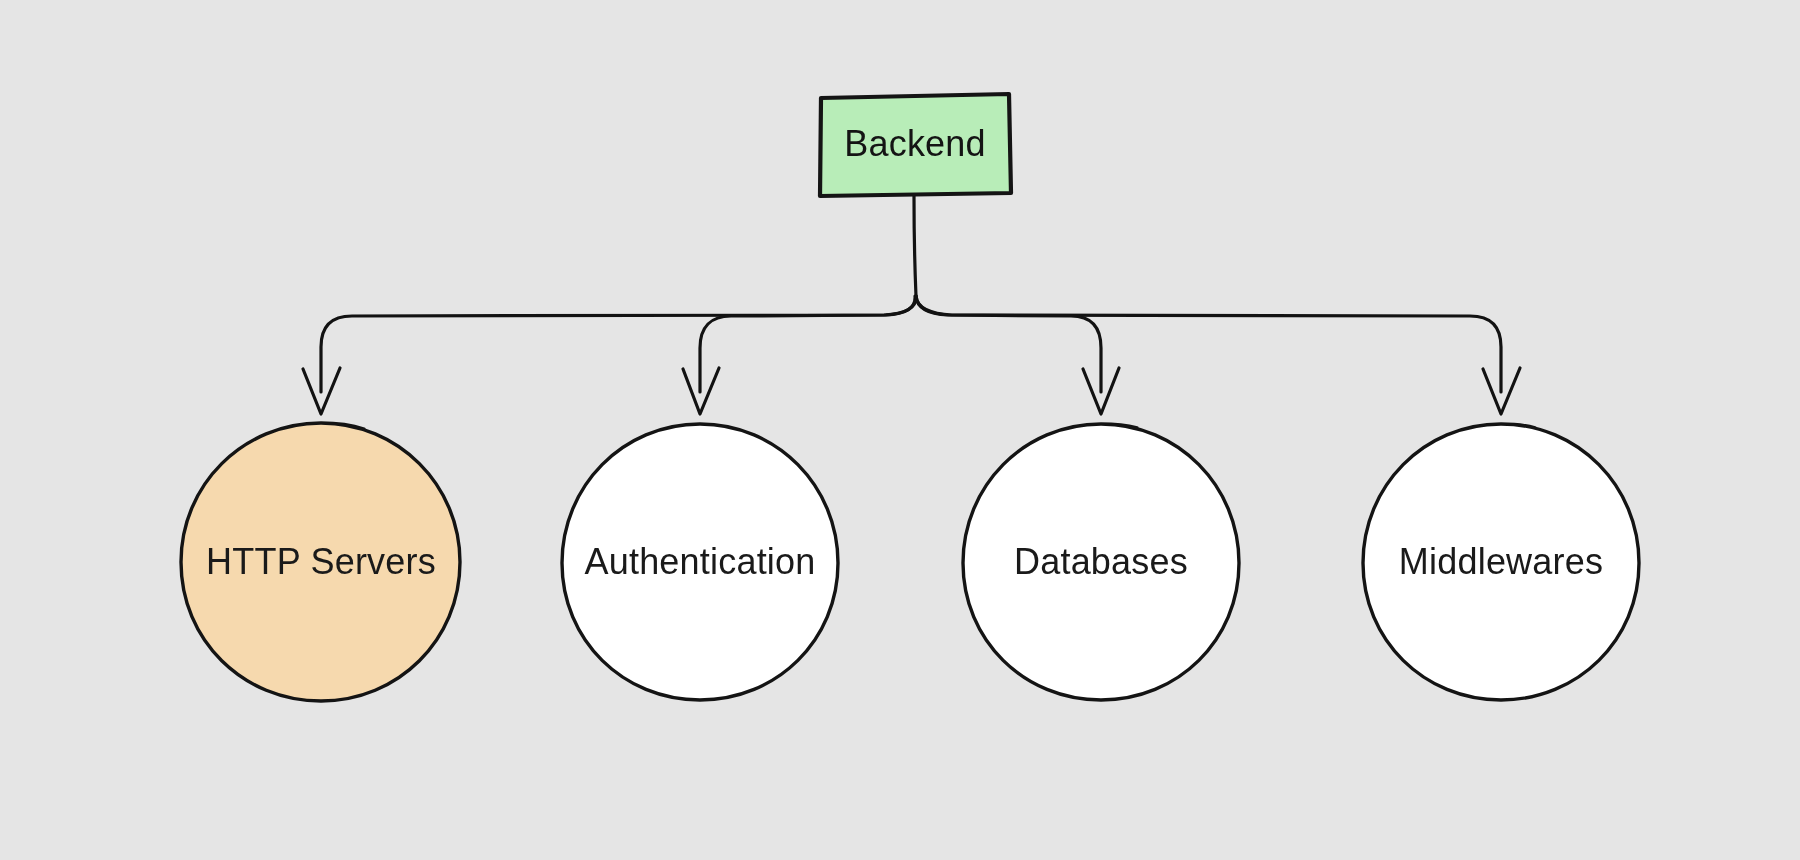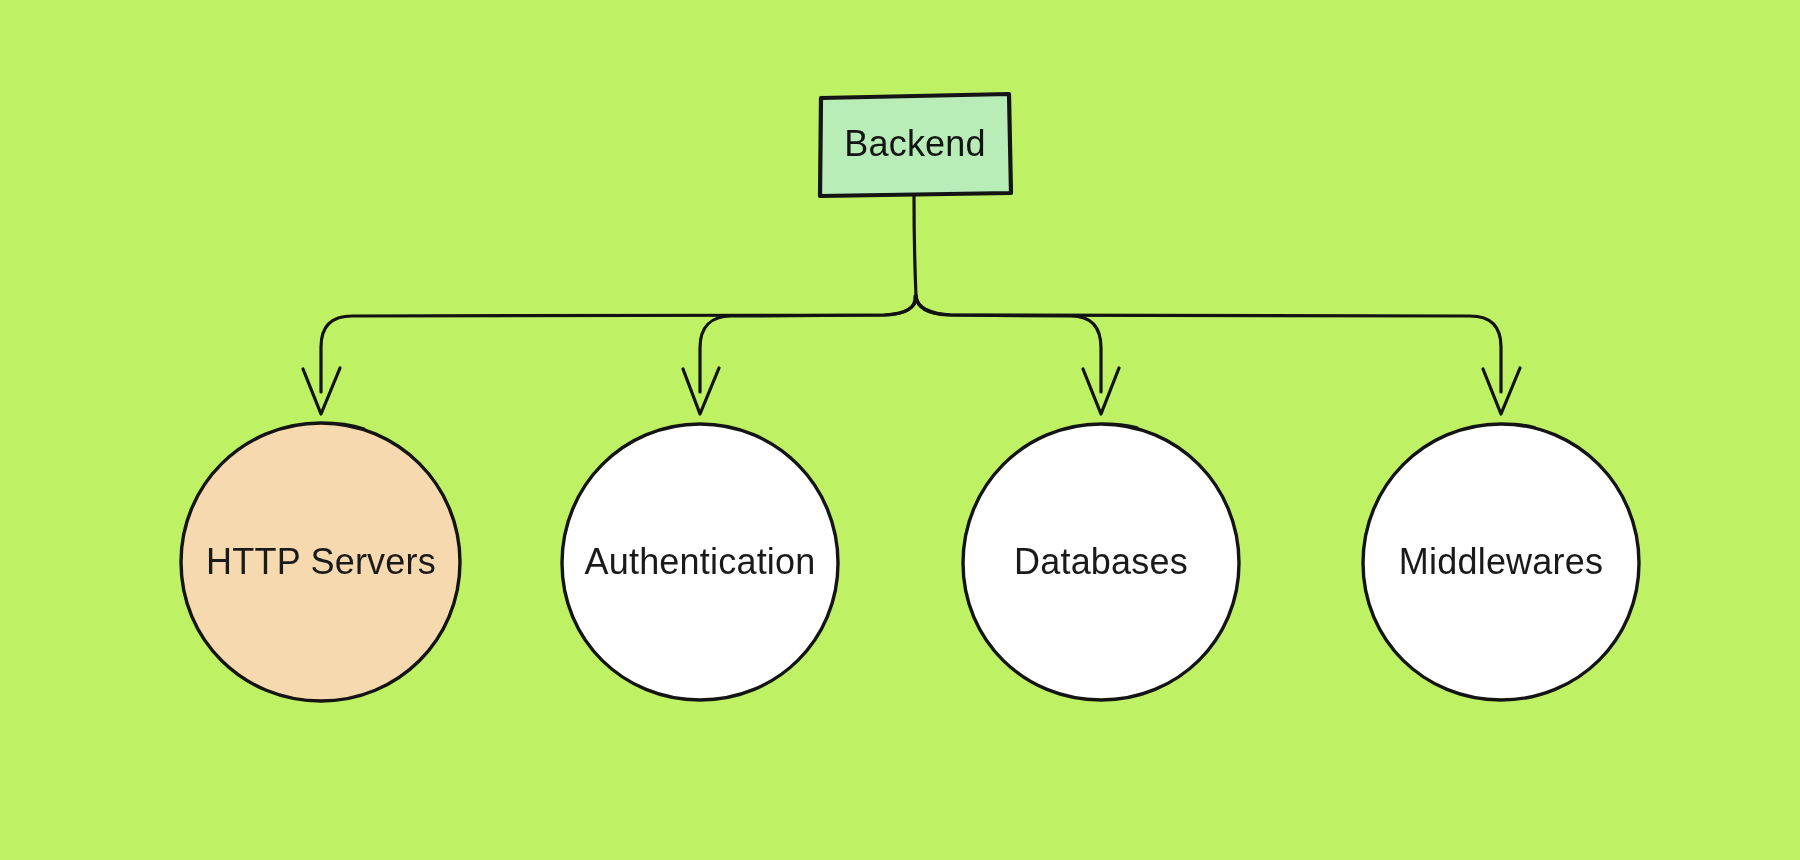--- a/index.html
+++ b/index.html
@@ -9,21 +9,21 @@
     background: #ffffff;
   }
   body {
     font-family: "Liberation Sans", sans-serif;
     -webkit-font-smoothing: antialiased;
   }
   #canvas {
     position: relative;
     width: 1800px;
     height: 860px;
-    background: #bef264;
+    background: #e5e5e5;
     overflow: hidden;
   }
   #diagram-svg {
     position: absolute;
     inset: 0;
     width: 1800px;
     height: 860px;
     display: block;
   }
   .node-label {

